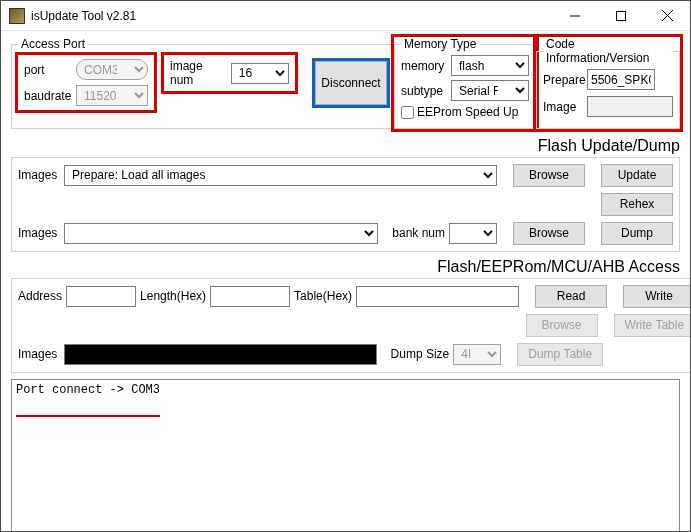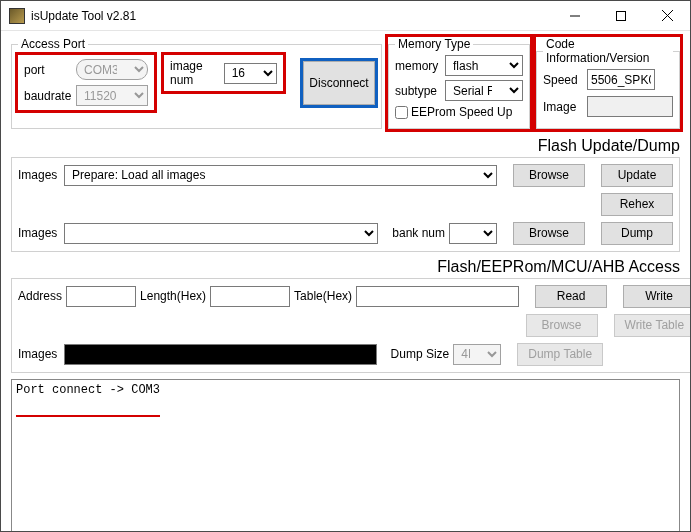--- a/index.html
+++ b/index.html
@@ -37,21 +37,21 @@
   }
   .winbtn.close svg line { stroke:#000; stroke-width:1;}
   .content { padding: 6px 10px 10px 10px; }
   fieldset {
     border: 1px solid #d0d0d0;
     margin: 0 0 6px 0;
     padding: 4px 6px 6px 6px;
   }
   legend { padding: 0 3px; font-size: 12px; }
   .row { display: flex; align-items: center; gap: 4px; }
-  .toprow { display: flex; gap: 6px; align-items: stretch; }
+  .toprow { display: flex; align-items: stretch; }
   .toprow fieldset { margin-bottom: 4px; }
   .lbl { font-size: 12px; }
   select, input[type=text] {
     font-family: inherit; font-size: 12px;
     border: 1px solid #7a7a7a;
     background: #fff;
     height: 21px;
     padding: 1px 3px;
   }
   select:disabled, input:disabled { background: #f0f0f0; color:#6d6d6d; }
@@ -150,21 +150,21 @@
       </div>
       <label class="chk">
         <input type="checkbox" style="">
         <span>EEProm Speed Up</span>
       </label>
     </fieldset>
 
     <fieldset class="hl-red" style="width:142px;">
       <legend>Code Information/Version</legend>
       <div class="row" style="margin-bottom:6px;">
-        <span class="lbl" style="width:40px;">Speed</span>
+        <span class="lbl" style="width:40px;">Prepare</span>
         <input type="text" readonly="" style="width: 68px;" value="5506_SPK02">
       </div>
       <div class="row">
         <span class="lbl" style="width:40px;">Image</span>
         <input type="text" readonly="" disabled="" style="width: 86px;" value="">
       </div>
     </fieldset>
   </div>
 
   <div class="section-label">Flash Update/Dump</div>

